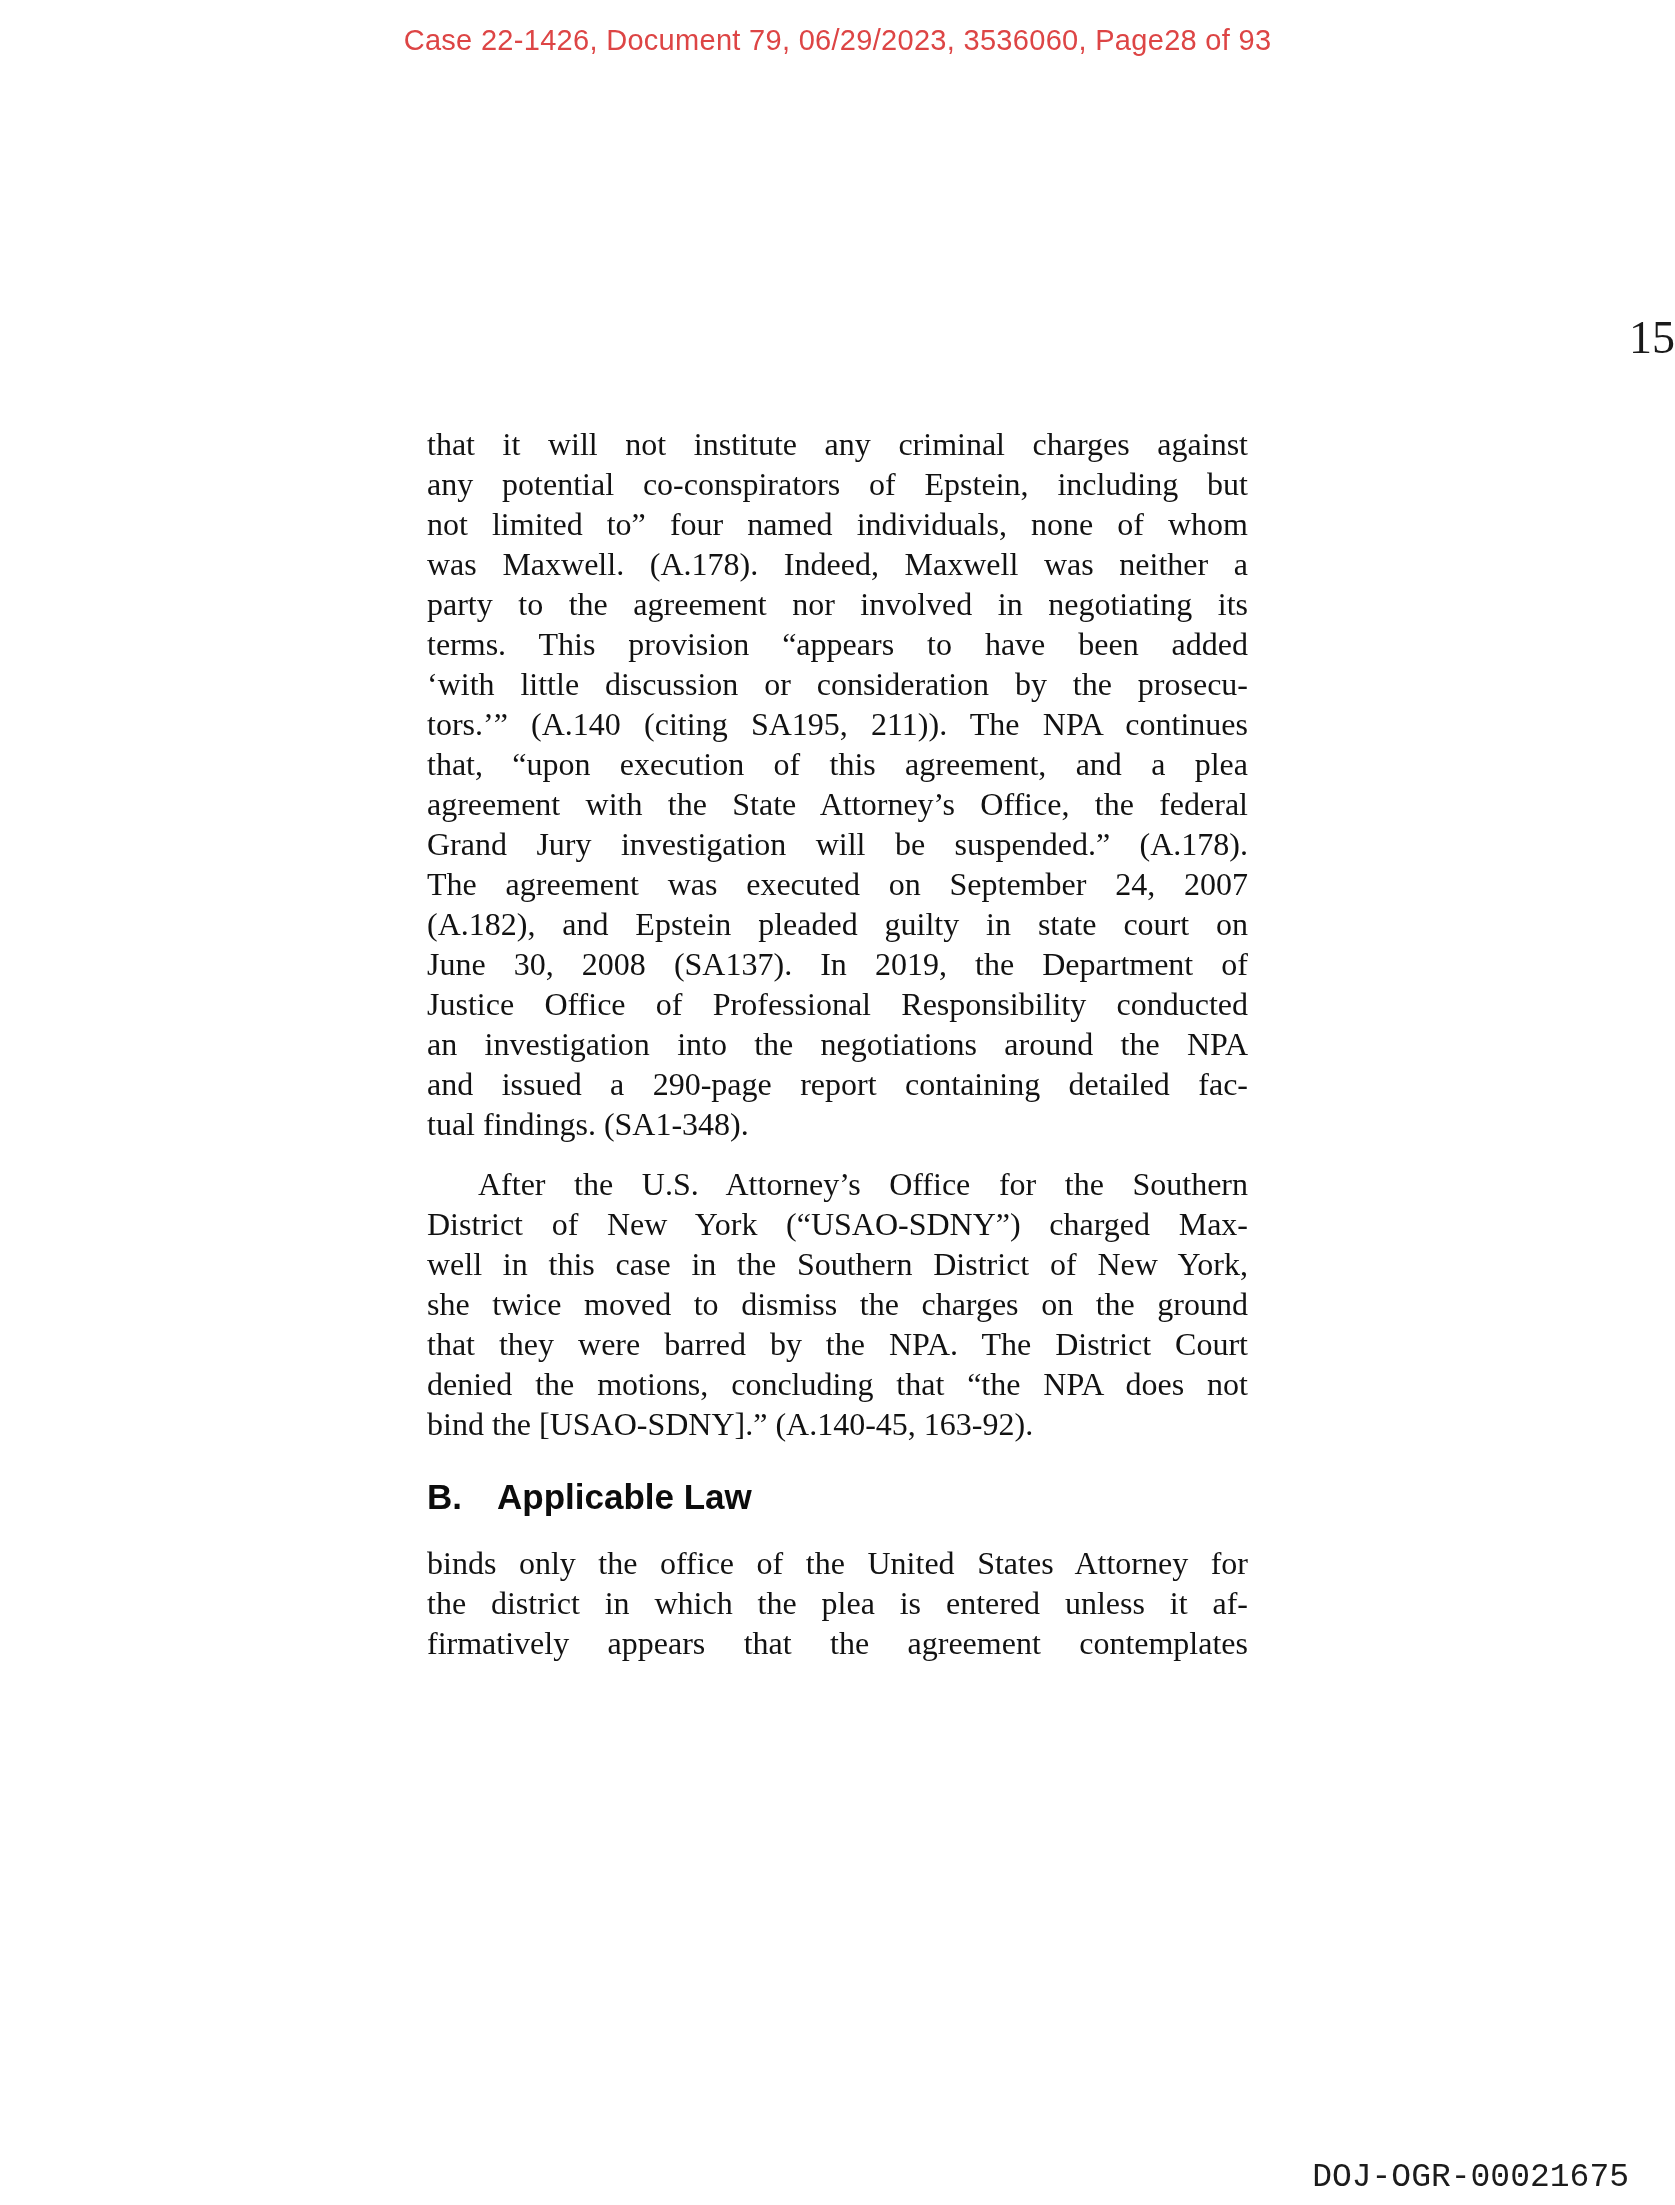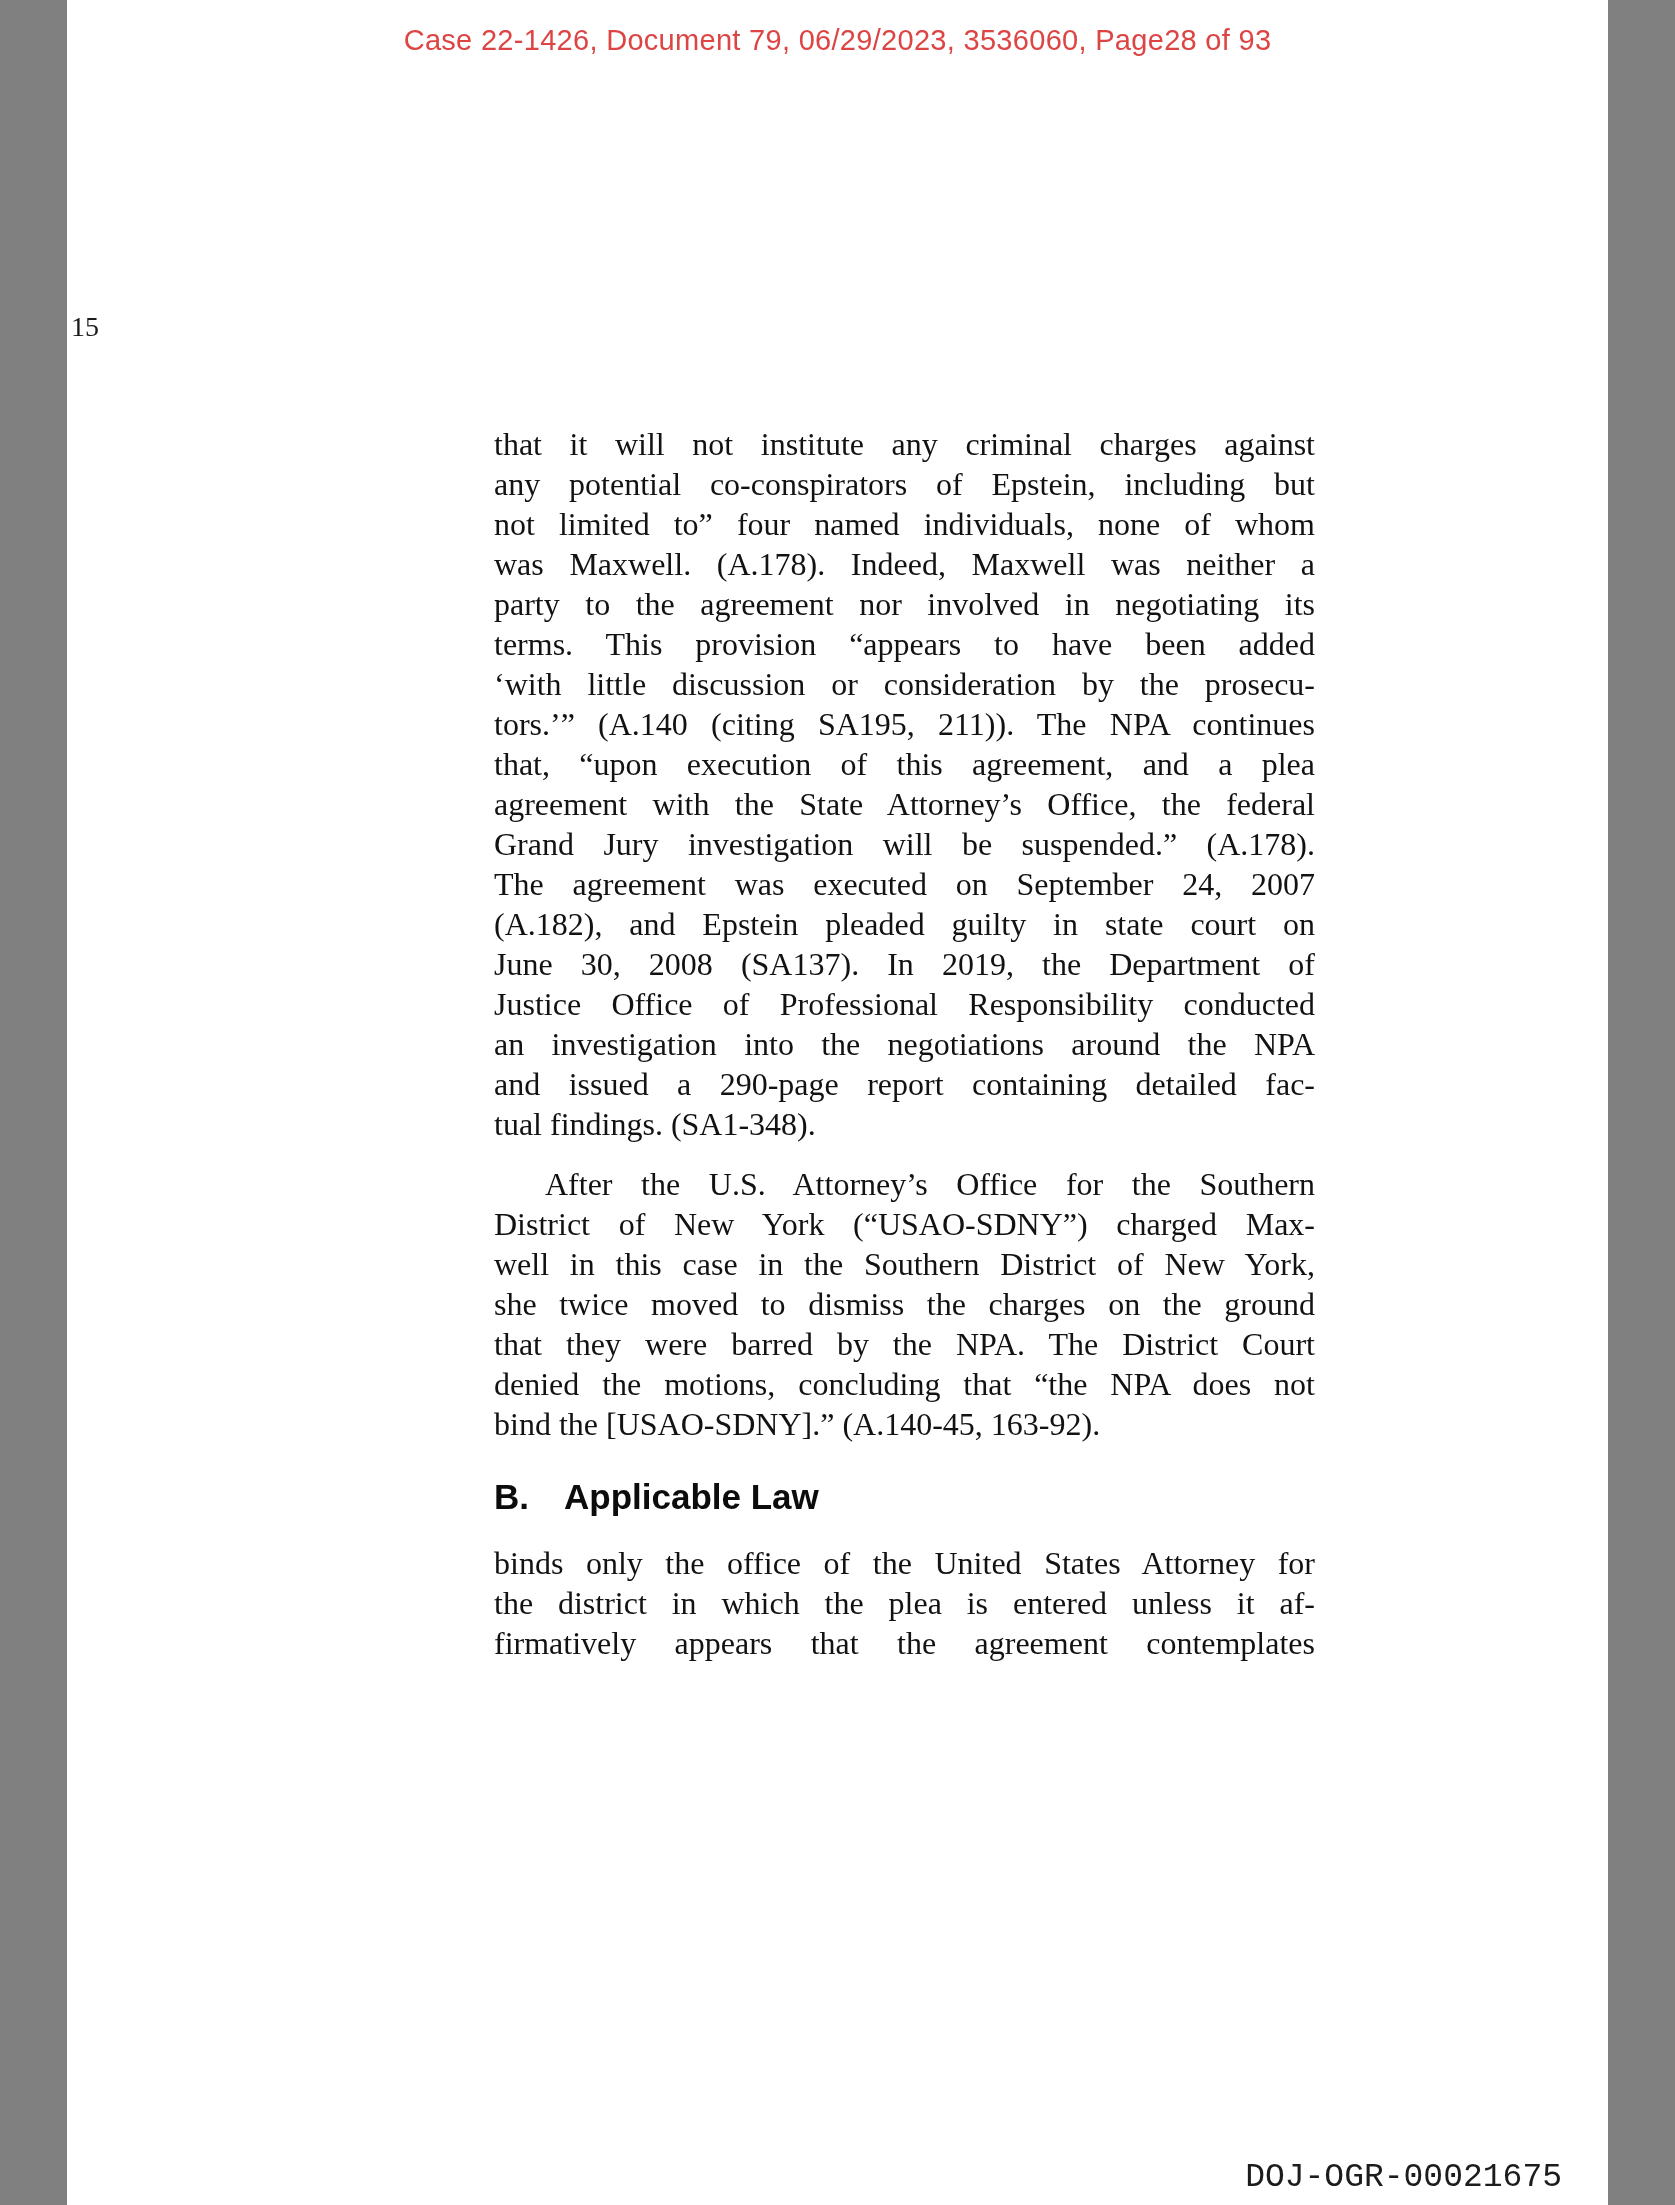--- a/index.html
+++ b/index.html
@@ -2,46 +2,46 @@
 <html style="font-size:10.5px"><head>
 <meta charset="utf-8">
 <style>
   html, body {
     margin: 0;
     padding: 0;
     background: #808080;
   }
   .page {
     position: relative;
-    width: 1541px;
+    width: 1675px;
     height: 2205px;
     background: #ffffff;
     margin: 0 auto;
     overflow: hidden;
   }
   .stamp-header {
     position: absolute;
     top: 24px;
     left: 0;
     right: 0;
     text-align: center;
     font-family: "Liberation Sans", sans-serif;
     font-size: 29px;
     font-weight: 400;
     color: #dd4545;
     letter-spacing: 0.3px;
   }
   .page-number {
     position: absolute;
     top: 311px;
-    left: 4px;
+    left: 16px;
     right: 0;
-    text-align: left;
+    text-align: right;
     font-family: "Liberation Serif", "DejaVu Serif", serif;
-    font-size: 28px;
+    font-size: 46px;
     color: #1a1a1a;
   }
   .content {
     position: absolute;
     left: 427px;
     top: 424px;
     width: 821px;
     font-family: "Liberation Serif", "DejaVu Serif", serif;
     font-size: 32px;
     line-height: 40px;

